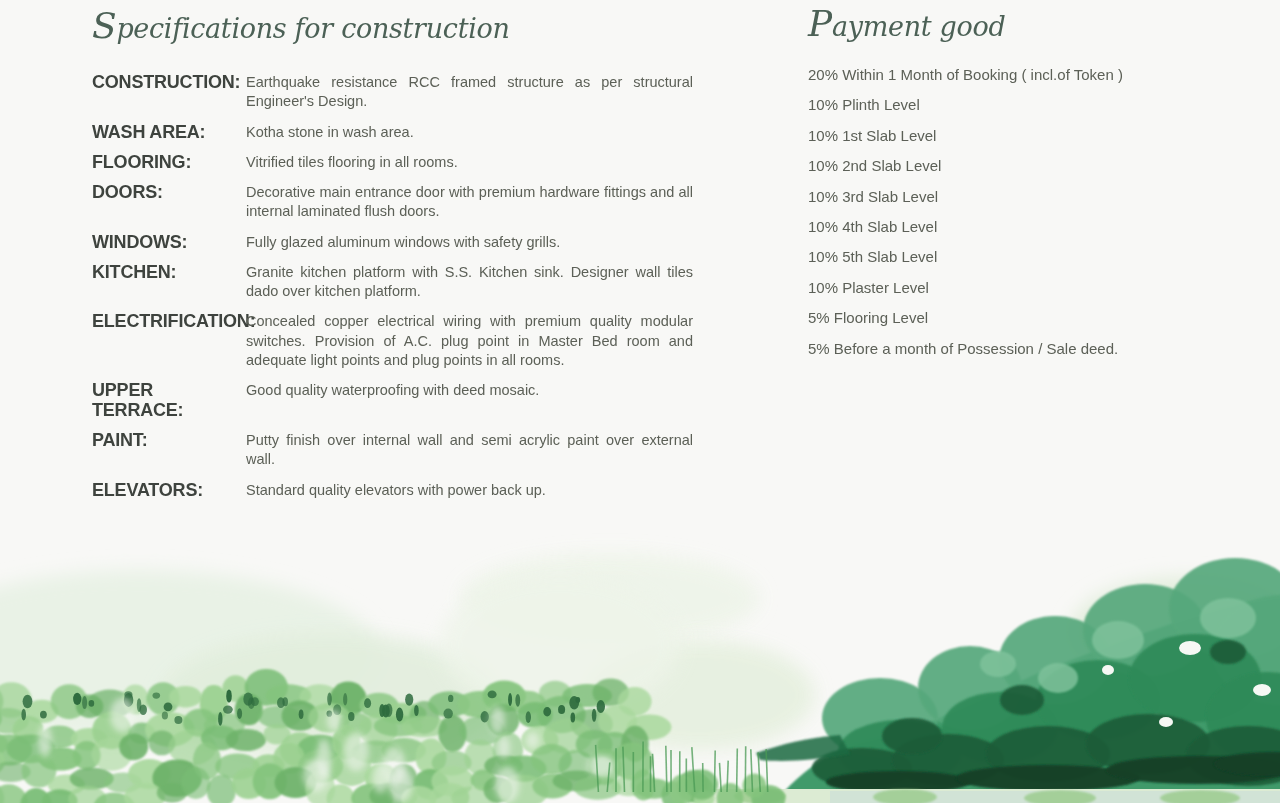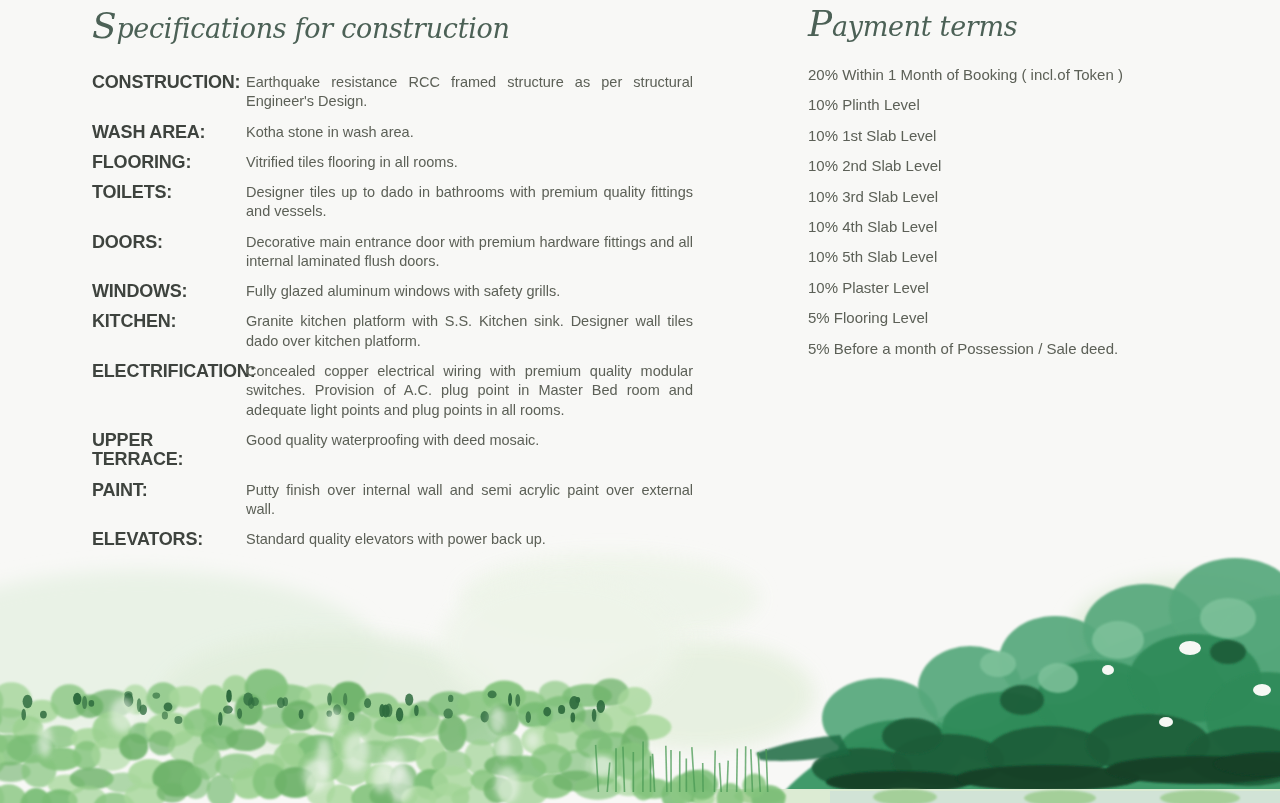--- a/index.html
+++ b/index.html
@@ -362,24 +362,20 @@
       </div>
       <div class="spec-row">
         <div class="spec-label">WASH AREA:</div>
         <div class="spec-value">Kotha stone in wash area.</div>
       </div>
       <div class="spec-row">
         <div class="spec-label">FLOORING:</div>
         <div class="spec-value">Vitrified tiles flooring in all rooms.</div>
       </div>
       <div class="spec-row">
-        <div class="spec-label">TOILETS:</div>
-        <div class="spec-value">Designer tiles up to dado in bathrooms with premium quality fittings and vessels.</div>
-      </div>
-      <div class="spec-row">
         <div class="spec-label">DOORS:</div>
         <div class="spec-value">Decorative main entrance door with premium hardware fittings and all internal laminated flush doors.</div>
       </div>
       <div class="spec-row">
         <div class="spec-label">WINDOWS:</div>
         <div class="spec-value">Fully glazed aluminum windows with safety grills.</div>
       </div>
       <div class="spec-row">
         <div class="spec-label">KITCHEN:</div>
         <div class="spec-value">Granite kitchen platform with S.S. Kitchen sink. Designer wall tiles dado over kitchen platform.</div>
@@ -397,21 +393,21 @@
         <div class="spec-value">Putty finish over internal wall and semi acrylic paint over external wall.</div>
       </div>
       <div class="spec-row">
         <div class="spec-label">ELEVATORS:</div>
         <div class="spec-value">Standard quality elevators with power back up.</div>
       </div>
     </div>
 </section>
 
 <section class="col pay-col">
-  <h1 class="script-title">Payment terms</h1>
+  <h1 class="script-title">Payment good</h1>
   <div>
       <div class="payment-line">20% Within 1 Month of Booking ( incl.of Token )</div>
       <div class="payment-line">10% Plinth Level</div>
       <div class="payment-line">10% 1st Slab Level</div>
       <div class="payment-line">10% 2nd Slab Level</div>
       <div class="payment-line">10% 3rd Slab Level</div>
       <div class="payment-line">10% 4th Slab Level</div>
       <div class="payment-line">10% 5th Slab Level</div>
       <div class="payment-line">10% Plaster Level</div>
       <div class="payment-line">5% Flooring Level</div>

